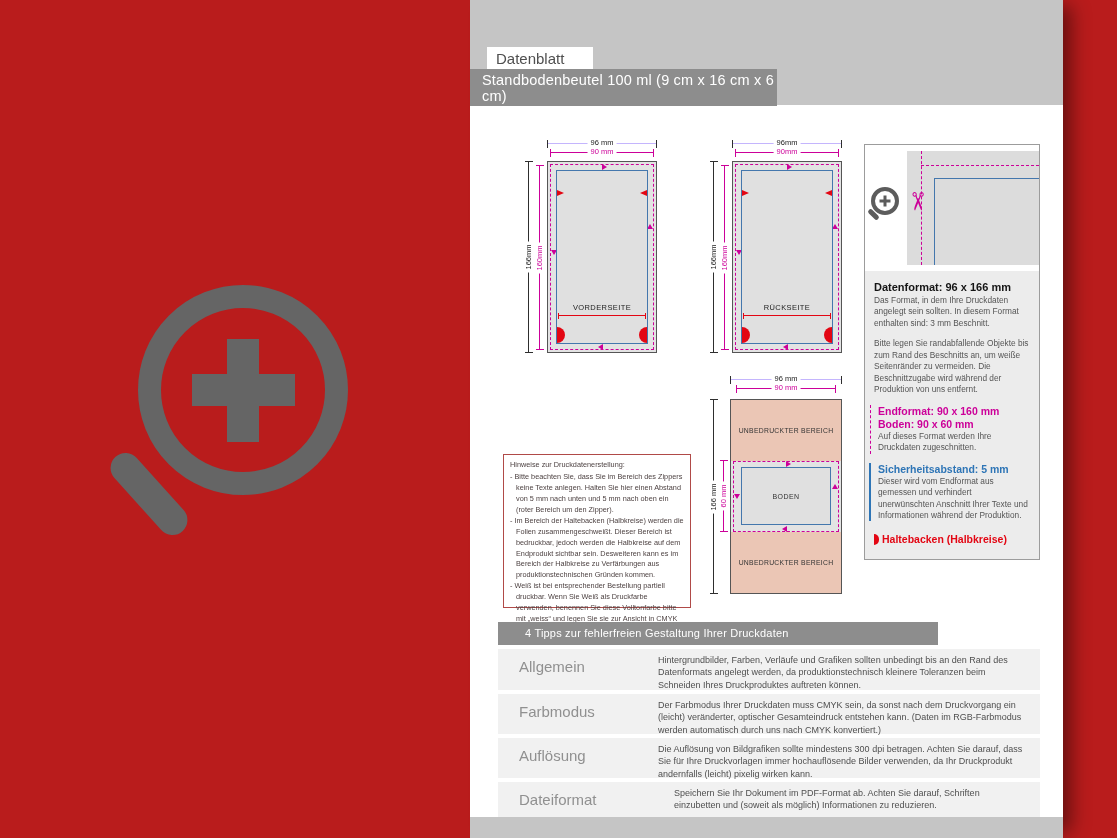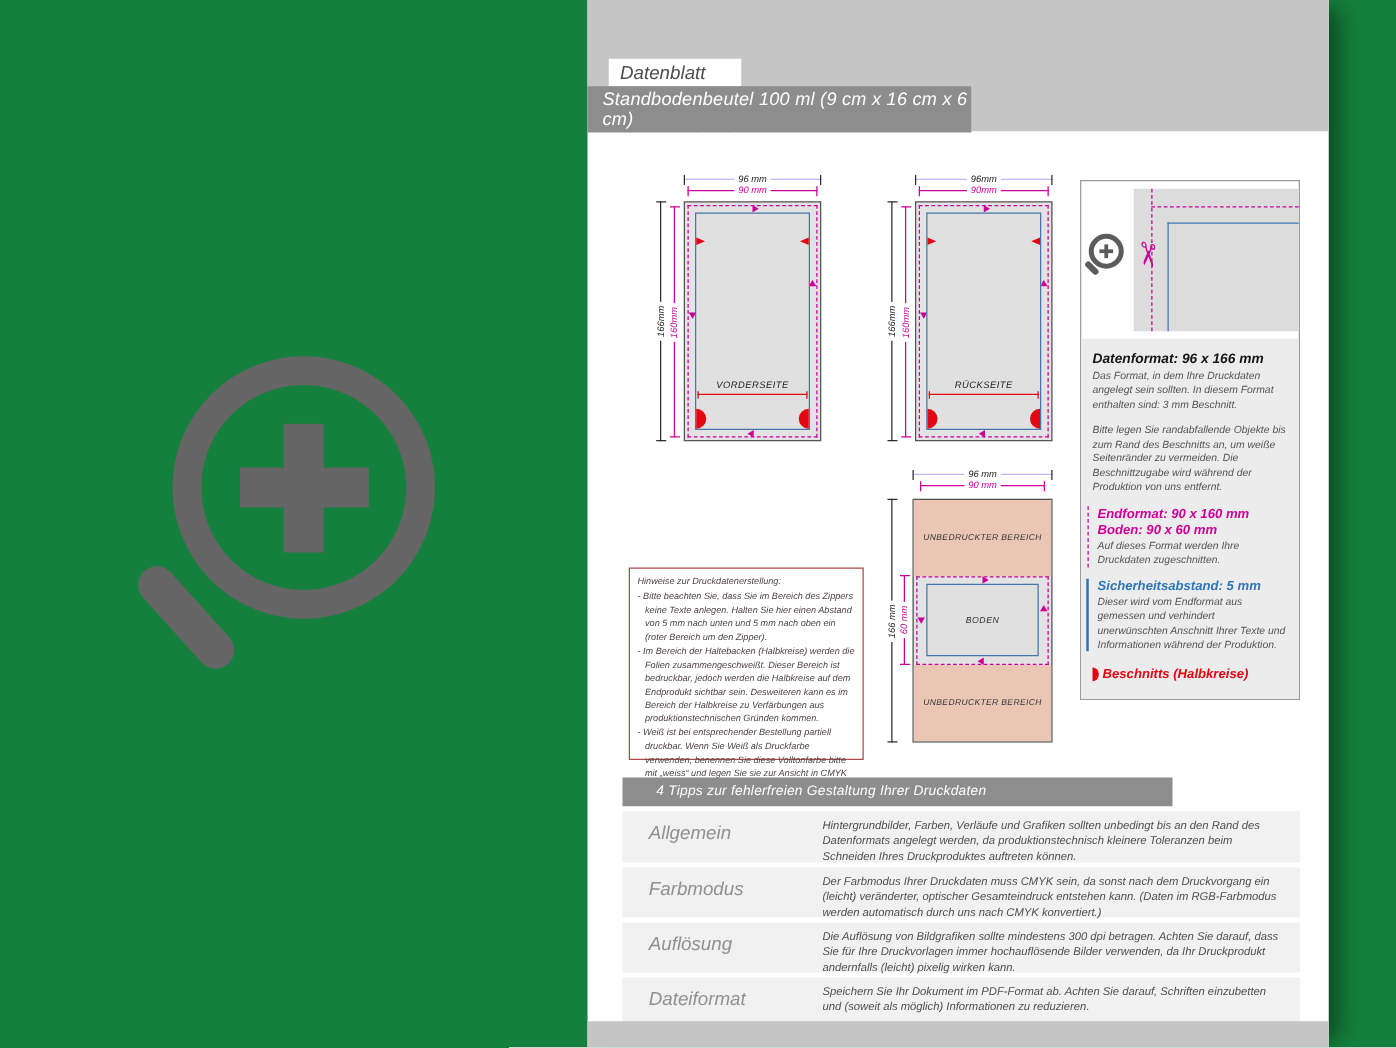--- a/index.html
+++ b/index.html
@@ -1,17 +1,17 @@
 <!DOCTYPE html>
 <html><head>
 <meta charset="utf-8">
 <style>
   html,body{margin:0;padding:0;background:#fff;}
-  .canvas{position:relative;width:1117px;height:838px;overflow:hidden;background:#15803d;
-          font-family:"Liberation Sans",sans-serif;font-style:italic;}
+  .canvas{position:relative;width:1117px;height:838px;overflow:hidden;background:#b91c1c;
+          font-family:"Liberation Sans",sans-serif;}
   
   .bigzoom{position:absolute;left:0;top:0;}
   .bz-ring{position:absolute;left:138px;top:285px;width:164px;height:164px;
            border:23px solid #656565;border-radius:50%;}
   .bz-plusv{position:absolute;left:227px;top:339px;width:32px;height:103px;background:#656565;}
   .bz-plush{position:absolute;left:192px;top:374px;width:103px;height:32px;background:#656565;}
   .bz-handle{position:absolute;left:99px;top:479px;width:100px;height:30px;background:#656565;
              border-radius:15px;transform:rotate(48deg);}
   
   .page{position:absolute;left:470px;top:0;width:593px;height:838px;background:#fff;
@@ -231,39 +231,39 @@
           <div class="mt">Endformat: 90 x 160 mm</div>
           <div class="mt">Boden: 90 x 60 mm</div>
           <div class="pb">Auf dieses Format werden Ihre Druckdaten zugeschnitten.</div>
         </div>
         <div class="blk-sic">
           <div class="bt">Sicherheitsabstand: 5 mm</div>
           <div class="pb">Dieser wird vom Endformat aus gemessen und verhindert unerwünschten Anschnitt Ihrer Texte und Informationen während der Produktion.</div>
         </div>
         <div class="halte">
           <span class="hmark"></span>
-          <span>Beschnitts (Halbkreise)</span>
+          <span>Haltebacken (Halbkreise)</span>
         </div>
       </div>
     </div>
 
     <div class="tipband">4 Tipps zur fehlerfreien Gestaltung Ihrer Druckdaten</div>
 
     <div class="trow" style="top:694px;height:40px;">
       <div class="tl">Farbmodus</div>
       <div class="td">Der Farbmodus Ihrer Druckdaten muss CMYK sein, da sonst nach dem Druckvorgang ein (leicht) veränderter, optischer Gesamteindruck entstehen kann. (Daten im RGB-Farbmodus werden automatisch durch uns nach CMYK konvertiert.)</div>
     </div>
     <div class="trow" style="top:649px;height:41px;">
       <div class="tl">Allgemein</div>
       <div class="td">Hintergrundbilder, Farben, Verläufe und Grafiken sollten unbedingt bis an den Rand des Datenformats angelegt werden, da produktionstechnisch kleinere Toleranzen beim Schneiden Ihres Druckproduktes auftreten können.</div>
     </div>
     <div class="trow" style="top:738px;height:40px;">
       <div class="tl">Auflösung</div>
       <div class="td">Die Auflösung von Bildgrafiken sollte mindestens 300 dpi betragen. Achten Sie darauf, dass Sie für Ihre Druckvorlagen immer hochauflösende Bilder verwenden, da Ihr Druckprodukt andernfalls (leicht) pixelig wirken kann.</div>
     </div>
-    <div class="trow" style="top:782px;height:45px;">
+    <div class="trow" style="top:782px;height:45px;gap:16px;">
       <div class="tl">Dateiformat</div>
       <div class="td">Speichern Sie Ihr Dokument im PDF-Format ab. Achten Sie darauf, Schriften einzubetten und (soweit als möglich) Informationen zu reduzieren.</div>
     </div>
 
     <div class="botband"></div>
   </div>
 </div>
 
 </body></html>

